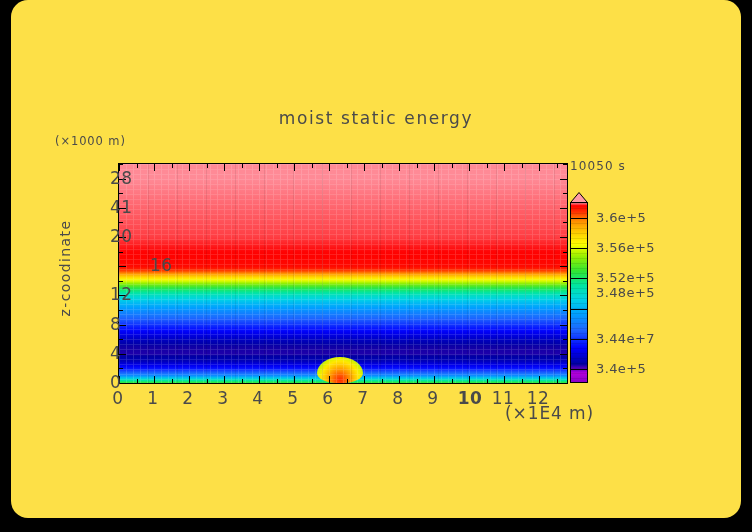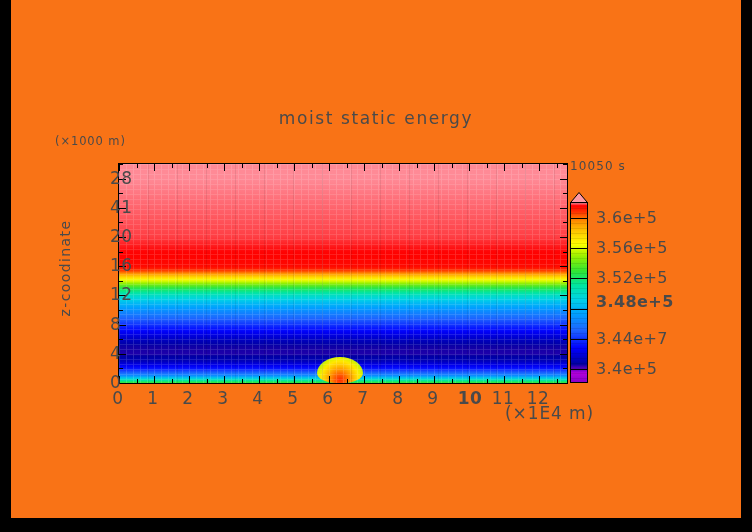--- a/index.html
+++ b/index.html
@@ -20,22 +20,23 @@
     left: 0; top: 0;
     width: 752px; height: 532px;
     background: #000000;
   }
   #canvas {
     position: absolute;
     left: 11px;
     top: 0px;
     width: 730px;
     height: 518px;
-    background: #f97316;
+    background: #fde047;
     overflow: hidden;
+    border-radius: 17px;
   }
 
   
   .txt {
     position: absolute;
     color: #4a4a4a;
     font-family: "DejaVu Sans", sans-serif;
     white-space: nowrap;
     letter-spacing: 0.9px;
     font-weight: 400;
@@ -184,21 +185,21 @@
     position: absolute;
     left: 0;
     width: 18px;
     height: 1px;
     background: #000000;
   }
   .cbar-label {
     position: absolute;
     left: 26px;
     color: #4a4a4a;
-    font-size: 16px;
+    font-size: 13px;
     letter-spacing: 0.4px;
     white-space: nowrap;
     transform: translateY(-50%);
     font-family: "DejaVu Sans", sans-serif;
   }
 </style>
 </head>
 <body>
 
 <div id="frame">
@@ -318,21 +319,21 @@
         <div class="ticklabel xlab" style="left: 352px;">7</div>
         <div class="ticklabel xlab" style="left: 387px;">8</div>
         <div class="ticklabel xlab" style="left: 422px;">9</div>
         <div class="ticklabel xlab" style="left: 459px; font-weight: bold;">10</div>
         <div class="ticklabel xlab" style="left: 492px;">11</div>
         <div class="ticklabel xlab" style="left: 527px;">12</div>
         <div class="ticklabel ylab" style="top: 382px;">0</div>
         <div class="ticklabel ylab" style="top: 352.8px;">4</div>
         <div class="ticklabel ylab" style="top: 323.6px;">8</div>
         <div class="ticklabel ylab" style="top: 294.4px;">12</div>
-        <div class="ticklabel ylab" style="top: 265.2px;">16</div>
+        <div class="ticklabel ylab" style="top: 265.2px; margin-left: 40px;">16</div>
         <div class="ticklabel ylab" style="top: 236px;">20</div>
         <div class="ticklabel ylab" style="top: 206.8px;">41</div>
         <div class="ticklabel ylab" style="top: 177.6px;">28</div>
       </div>
 
     <div id="cbar-wrap">
       <svg id="cbar-arrow" viewBox="0 0 18 11" preserveAspectRatio="none">
         <polygon id="cbar-arrow-poly" points="9,0.5 17.4,10.5 0.6,10.5" fill="#ff9aa6" stroke="#000000" stroke-width="1"></polygon>
       </svg>
       <div id="cbar">
@@ -344,20 +345,20 @@
             <div class="cbar-sep" style="top: 75.4167px;"></div>
             <div class="cbar-sep" style="top: 105.583px;"></div>
             <div class="cbar-sep" style="top: 135.75px;"></div>
             <div class="cbar-sep" style="top: 165.917px;"></div>
           </div>
       </div>
       <div id="cbar-labels">
           <div class="cbar-label" style="top: 25.0833px;">3.6e+5</div>
           <div class="cbar-label" style="top: 55.25px;">3.56e+5</div>
           <div class="cbar-label" style="top: 85.4167px;">3.52e+5</div>
-          <div class="cbar-label" style="top: 109px; font-weight: bold;">3.48e+5</div>
+          <div class="cbar-label" style="top: 100px;">3.48e+5</div>
           <div class="cbar-label" style="top: 145.75px;">3.44e+7</div>
           <div class="cbar-label" style="top: 175.917px;">3.4e+5</div>
         </div>
     </div>
 
   </div>
 </div>
 
 </body></html>

